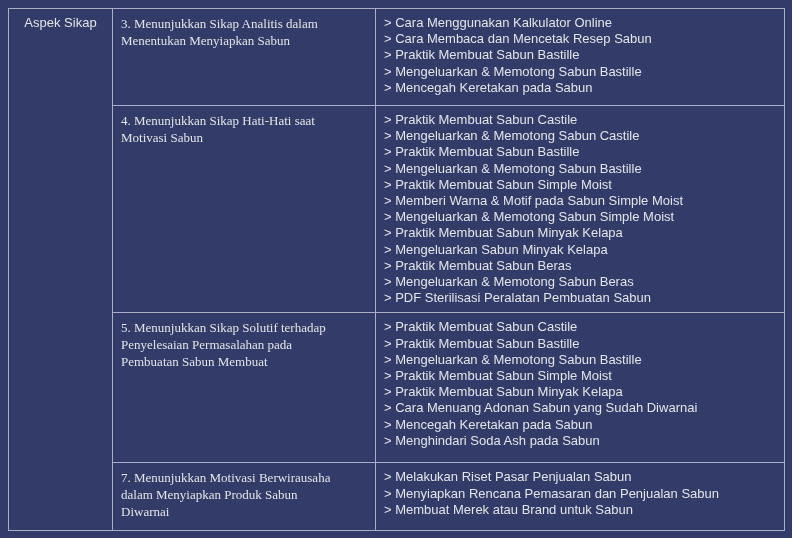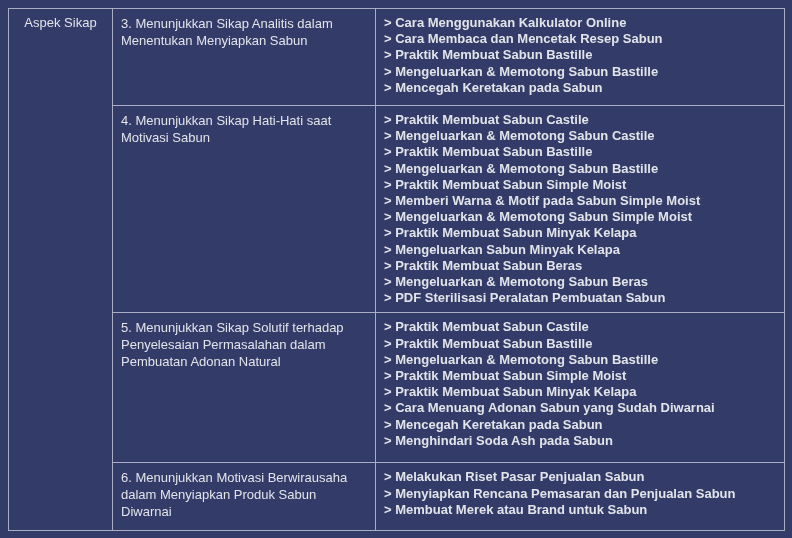--- a/index.html
+++ b/index.html
@@ -33,24 +33,24 @@
   }
   td.aspect-cell {
     vertical-align: middle;
     text-align: center;
     font-size: 13.5px;
     padding: 4px;
   }
   .competency {
     line-height: 17px;
     padding-right: 4px;
+    font-family: Liberation Serif, serif;
   }
   .modules {
     line-height: 16.2px;
-    font-weight: bold;
   }
   td.modules-cell { padding-left: 7px; }
   tr.r0 td { height: 97px; }
   tr.r1 td { height: 207px; }
   tr.r2 td { height: 150px; }
   tr.r3 td { height: 68px; }
 </style>
 </head>
 <body>
 
@@ -103,41 +103,41 @@
               <div>&gt; Praktik Membuat Sabun Beras</div>
               <div>&gt; Mengeluarkan &amp; Memotong Sabun Beras</div>
               <div>&gt; PDF Sterilisasi Peralatan Pembuatan Sabun</div>
             </div>
         </td>
       </tr>
       <tr class="r2">
         <td class="competency-cell">
           <div class="competency">
               <div>5. Menunjukkan Sikap Solutif terhadap</div>
-              <div>Penyelesaian Permasalahan dalam</div>
-              <div>Pembuatan Adonan Natural</div>
+              <div>Penyelesaian Permasalahan pada</div>
+              <div>Pembuatan Sabun Membuat</div>
             </div>
         </td>
         <td class="modules-cell">
           <div class="modules">
               <div>&gt; Praktik Membuat Sabun Castile</div>
               <div>&gt; Praktik Membuat Sabun Bastille</div>
               <div>&gt; Mengeluarkan &amp; Memotong Sabun Bastille</div>
               <div>&gt; Praktik Membuat Sabun Simple Moist</div>
               <div>&gt; Praktik Membuat Sabun Minyak Kelapa</div>
               <div>&gt; Cara Menuang Adonan Sabun yang Sudah Diwarnai</div>
               <div>&gt; Mencegah Keretakan pada Sabun</div>
               <div>&gt; Menghindari Soda Ash pada Sabun</div>
             </div>
         </td>
       </tr>
       <tr class="r3">
         <td class="competency-cell">
           <div class="competency">
-              <div>6. Menunjukkan Motivasi Berwirausaha</div>
+              <div>7. Menunjukkan Motivasi Berwirausaha</div>
               <div>dalam Menyiapkan Produk Sabun</div>
               <div>Diwarnai</div>
             </div>
         </td>
         <td class="modules-cell">
           <div class="modules">
               <div>&gt; Melakukan Riset Pasar Penjualan Sabun</div>
               <div>&gt; Menyiapkan Rencana Pemasaran dan Penjualan Sabun</div>
               <div>&gt; Membuat Merek atau Brand untuk Sabun</div>
             </div>

